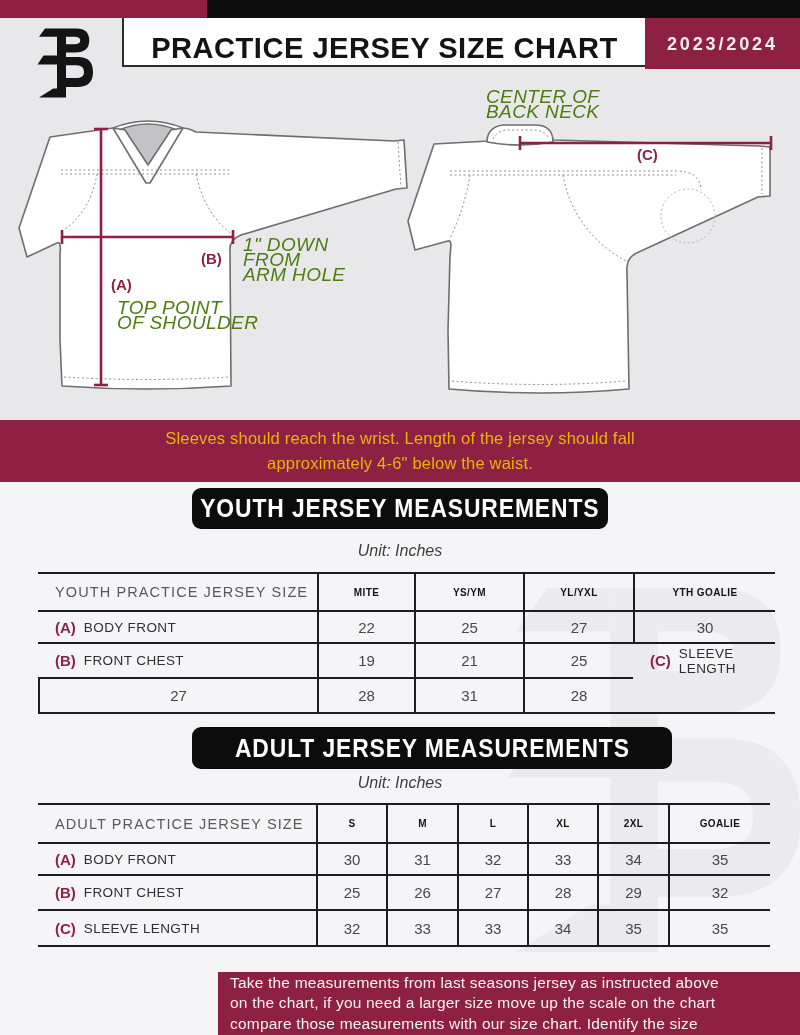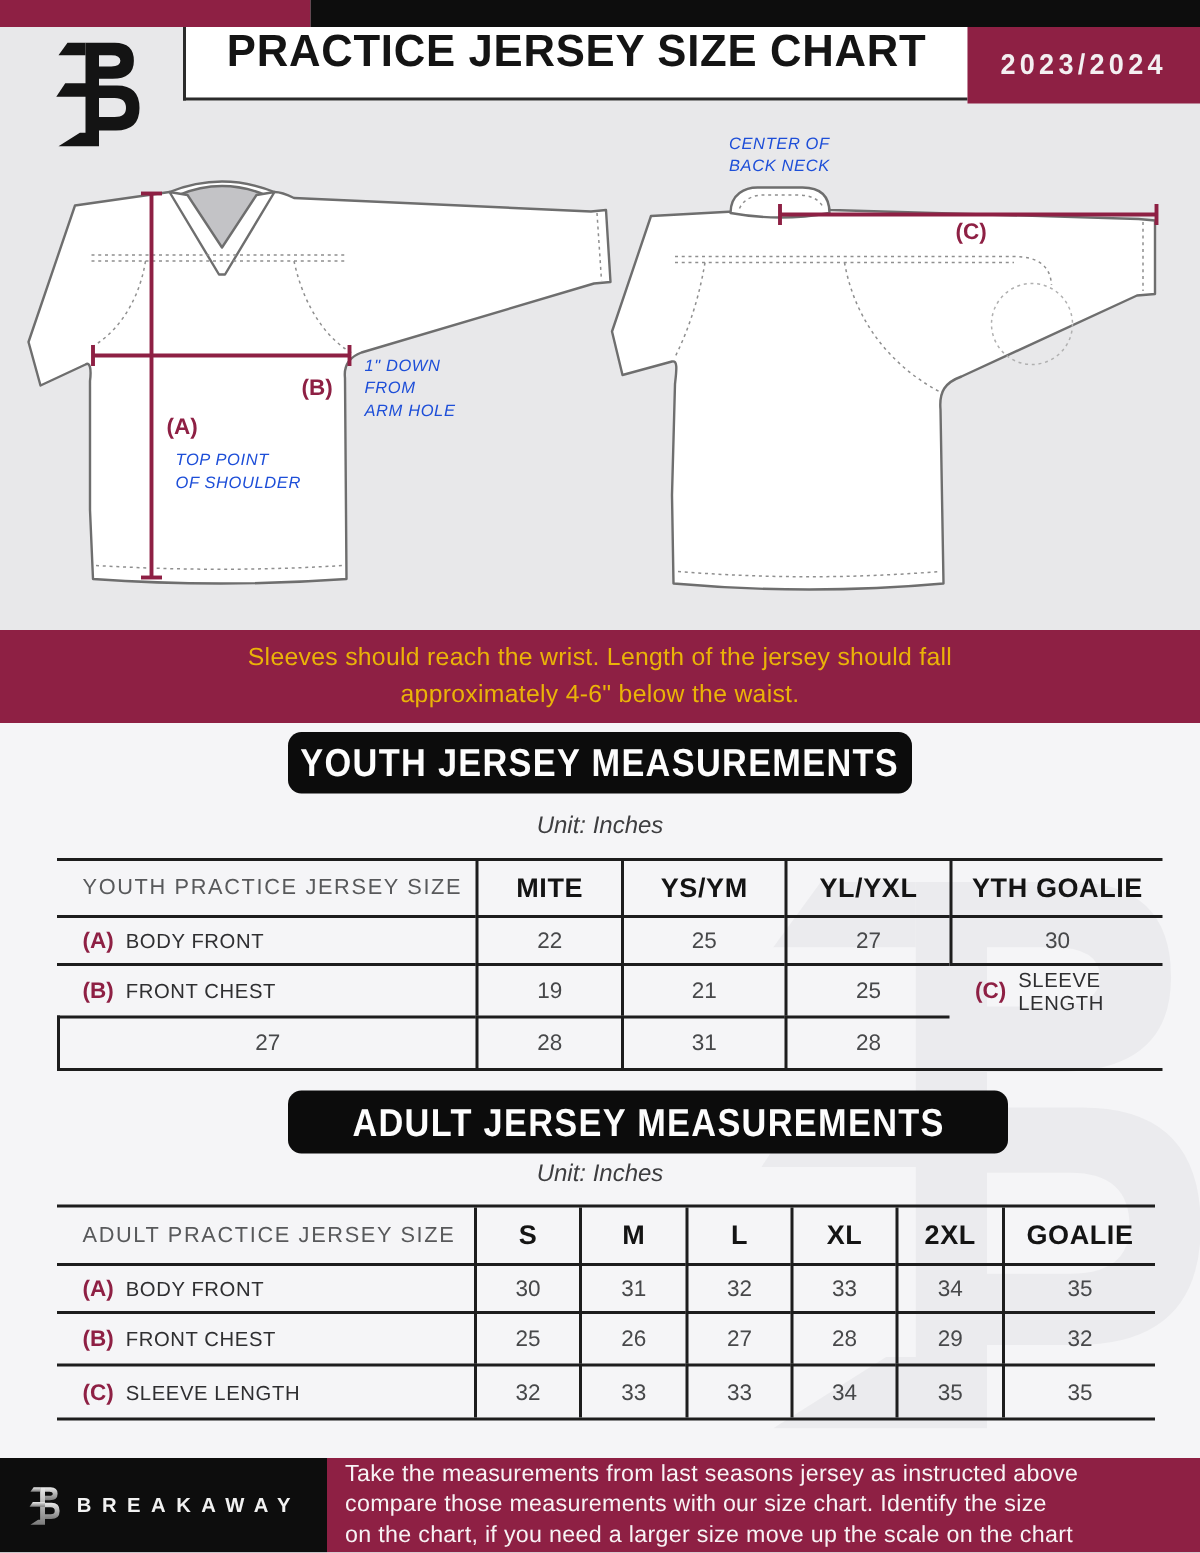--- a/index.html
+++ b/index.html
@@ -6,32 +6,32 @@
   .page{position:relative;width:800px;height:1035px;margin:0 auto;overflow:hidden;
         font-family:"Liberation Sans",sans-serif;background:#f4f4f6;}
   .abs{position:absolute;}
 
   
   .hero-bg{left:0;top:0;width:800px;height:420px;background:#e8e8ea;}
   .bar-maroon-tl{left:0;top:0;width:207px;height:18px;background:#8e2044;}
   .bar-black-top{left:207px;top:0;width:593px;height:18px;background:#0d0d0d;}
   .title-box{left:122px;top:18px;width:523px;height:49px;background:#ffffff;
              border-left:2px solid #2b2b2b;border-bottom:2px solid #2b2b2b;
-             display:flex;align-items:flex-start;justify-content:center;box-sizing:border-box;}
+             display:flex;align-items:flex-end;justify-content:center;box-sizing:border-box;}
   .title-box span{font-size:30px;font-weight:800;color:#141414;letter-spacing:.5px;
              transform:scaleX(.97);white-space:nowrap;}
   .season-box{left:645px;top:18px;width:155px;height:51px;background:#8e2044;
              display:flex;align-items:center;justify-content:center;}
   .season-box span{color:#f3eff1;font-size:19px;font-weight:700;letter-spacing:3px;
              transform:scaleX(.95);white-space:nowrap;}
   .logo-top{left:30px;top:22px;width:72px;height:82px;color:#141414;}
 
   
   .diagram-svg{left:0;top:0;width:800px;height:420px;}
-  .anno{color:#1d4ed8;font-style:italic;font-size:11px;line-height:15px;
+  .anno{color:#4d7c0f;font-style:italic;font-size:19px;line-height:15px;
         letter-spacing:.4px;white-space:pre-line;}
   .akey{color:#8e2044;font-weight:700;font-size:15px;font-style:normal;}
 
   
   .notice{left:0;top:420px;width:800px;height:62px;background:#8e2044;color:#eab308;
           display:flex;flex-direction:column;align-items:center;justify-content:center;
           font-size:16.5px;line-height:25px;letter-spacing:.2px;}
 
   
   .lower{left:0;top:482px;width:800px;height:553px;background:#f5f5f7;overflow:hidden;}
@@ -53,21 +53,21 @@
       grid-template-rows:36px 32px 35px 35px;}
   .tbl-adult{left:38px;top:321px;width:732px;
       grid-template-columns:278px 70px 71px 70px 70px 71px 102px;
       grid-template-rows:37px 32px 35px 36px;}
   .cell{display:flex;align-items:center;justify-content:center;box-sizing:border-box;
         border-top:2px solid #1d1d1d;}
   .r0{border-top:none;}
   .vl{border-left:2px solid #1d1d1d;}
   .hlabel{justify-content:flex-start;padding-left:17px;color:#58595b;font-size:14.5px;
           letter-spacing:1.1px;transform-origin:left center;}
-  .hsize{color:#141414;font-weight:700;font-size:18px;letter-spacing:.4px;}
+  .hsize{color:#141414;font-weight:700;font-size:10px;letter-spacing:.4px;}
   .rlabel{justify-content:flex-start;padding-left:17px;gap:8px;}
   .rkey{color:#8e2044;font-weight:800;font-size:15px;}
   .rname{color:#2f2f31;font-size:13.5px;letter-spacing:.4px;}
   .val{color:#47484a;font-size:15px;}
 
   
   .footer-black{left:0;top:972px;width:218px;height:63px;background:#0d0d0d;
         display:flex;align-items:center;justify-content:center;gap:8px;}
   .footer-black .bmk{width:26px;height:30px;}
   .brand-word{color:#f2f2f2;font-size:13.5px;font-weight:600;letter-spacing:7px;white-space:nowrap;}
@@ -261,25 +261,19 @@
       </div>
       <div class="cell val vl">32</div>
       <div class="cell val vl">33</div>
       <div class="cell val vl">33</div>
       <div class="cell val vl">34</div>
       <div class="cell val vl">35</div>
       <div class="cell val vl">35</div>
     </div>
   </div>
 
-  <div class="abs footer-black">
-    <svg class="bmk" viewBox="0 0 96 100">
-      <use href="#bmark" fill="url(#silver)"></use>
-    </svg>
-    <span class="brand-word">BREAKAWAY</span>
-  </div>
   <div class="abs footer-maroon">
     <div>Take the measurements from last seasons jersey as instructed above</div>
+    <div>on the chart, if you need a larger size move up the scale on the chart</div>
     <div>compare those measurements  with our size chart. Identify the size</div>
-    <div>on the chart, if you need a larger size move up the scale on the chart</div>
   </div>
 
 </div>
 
 </body></html>

